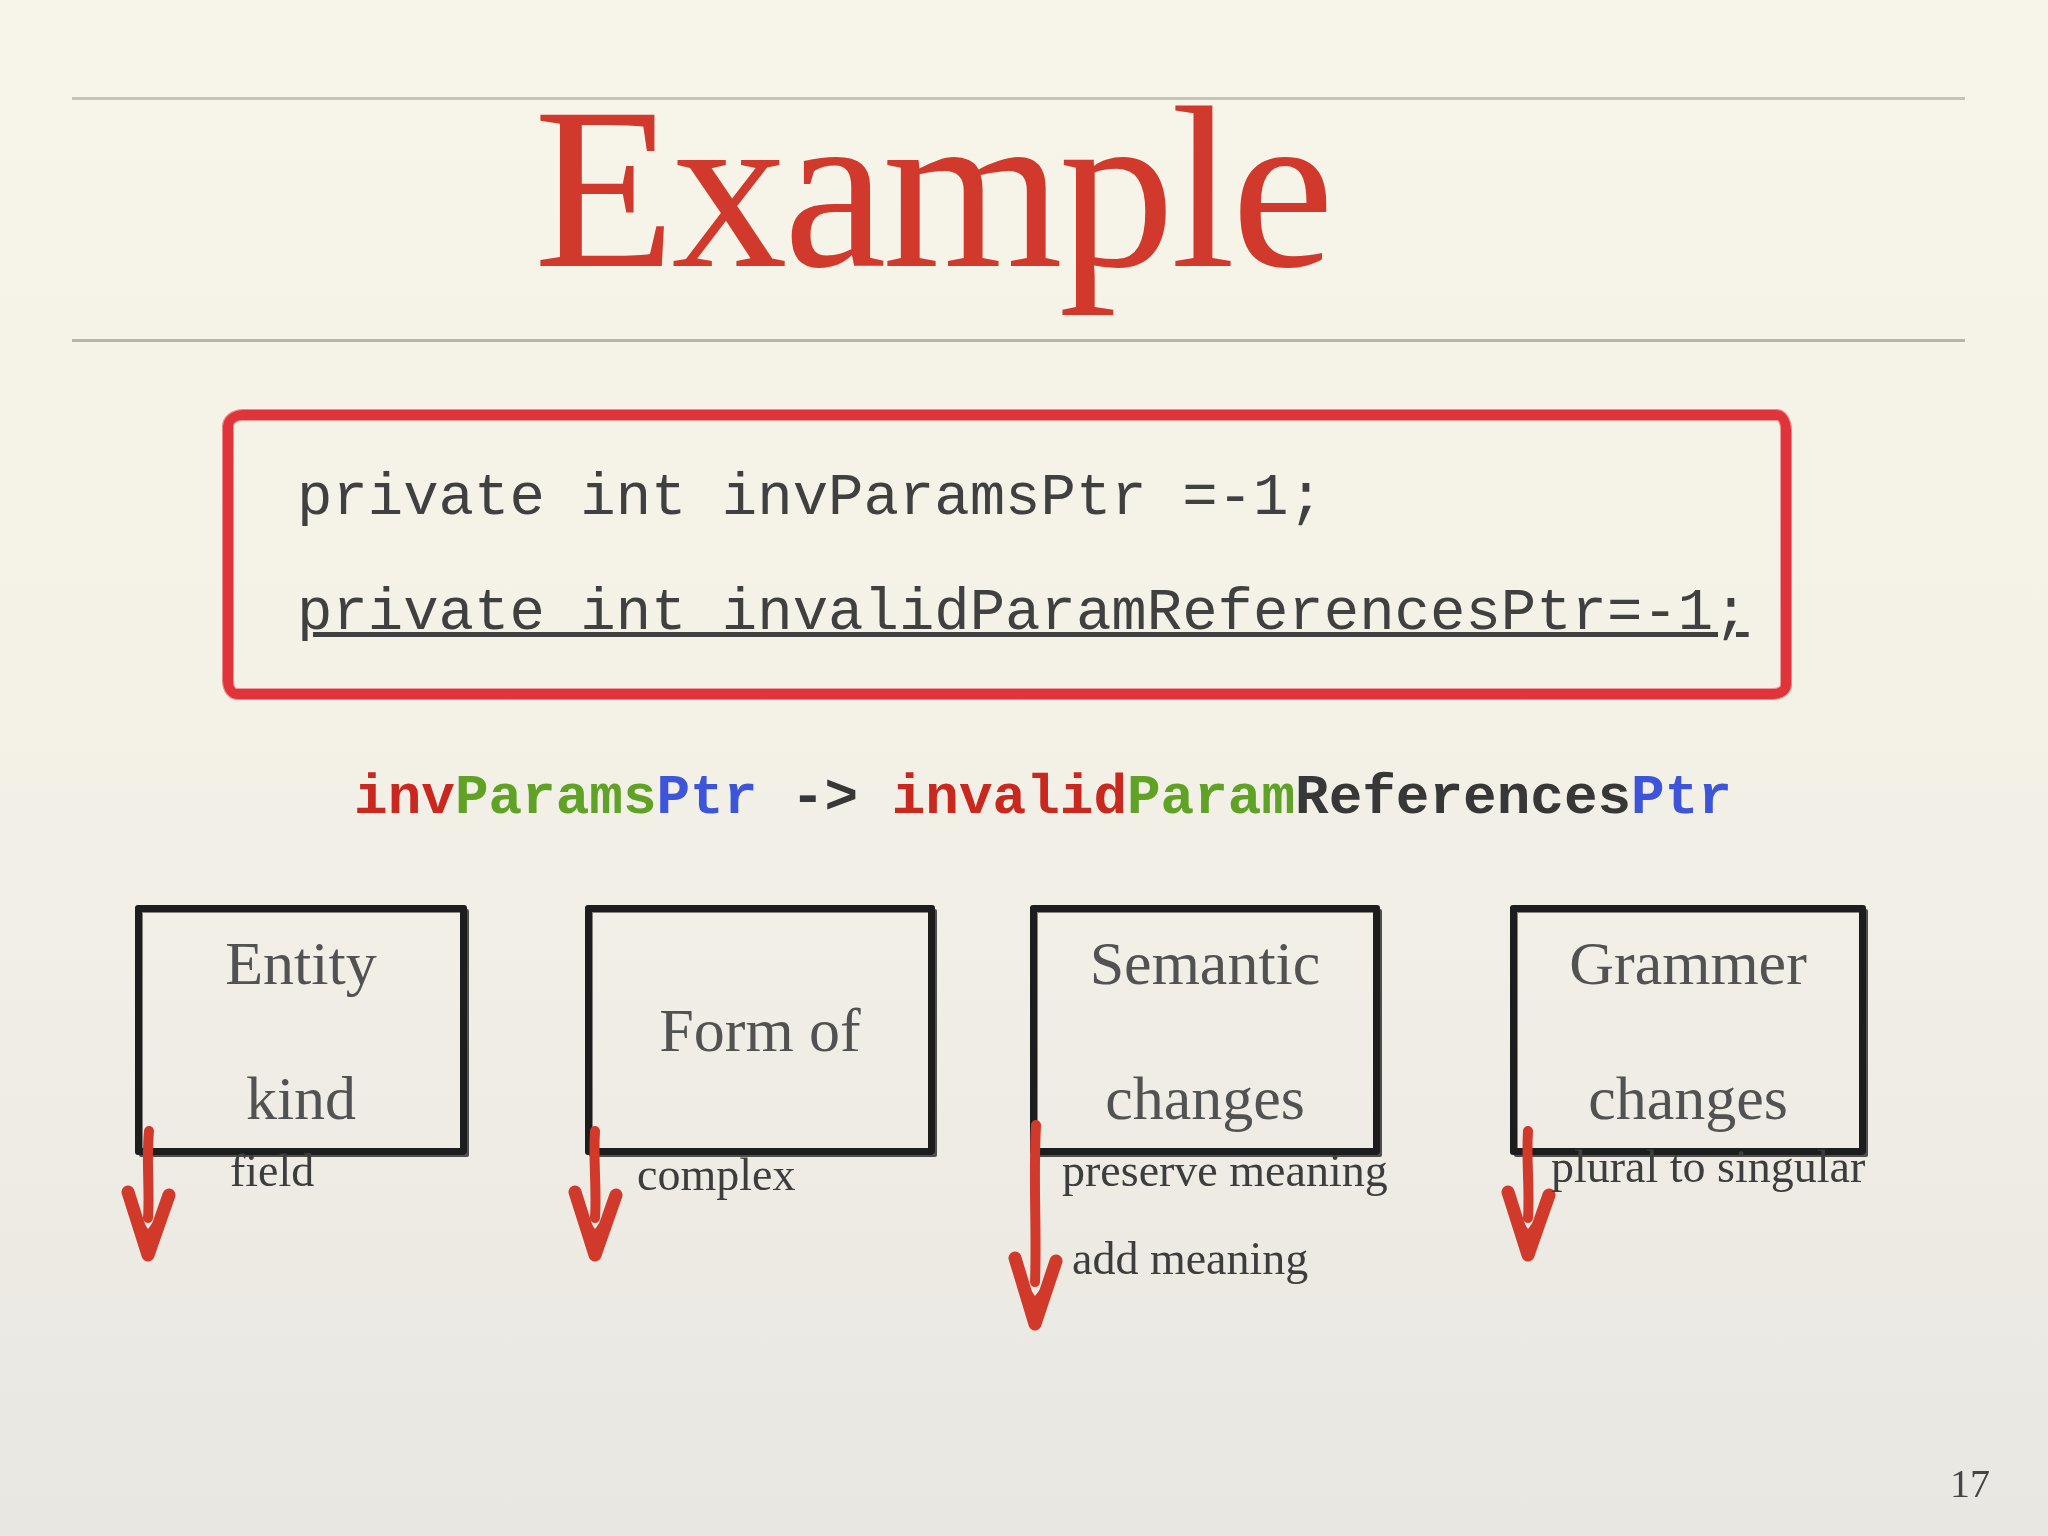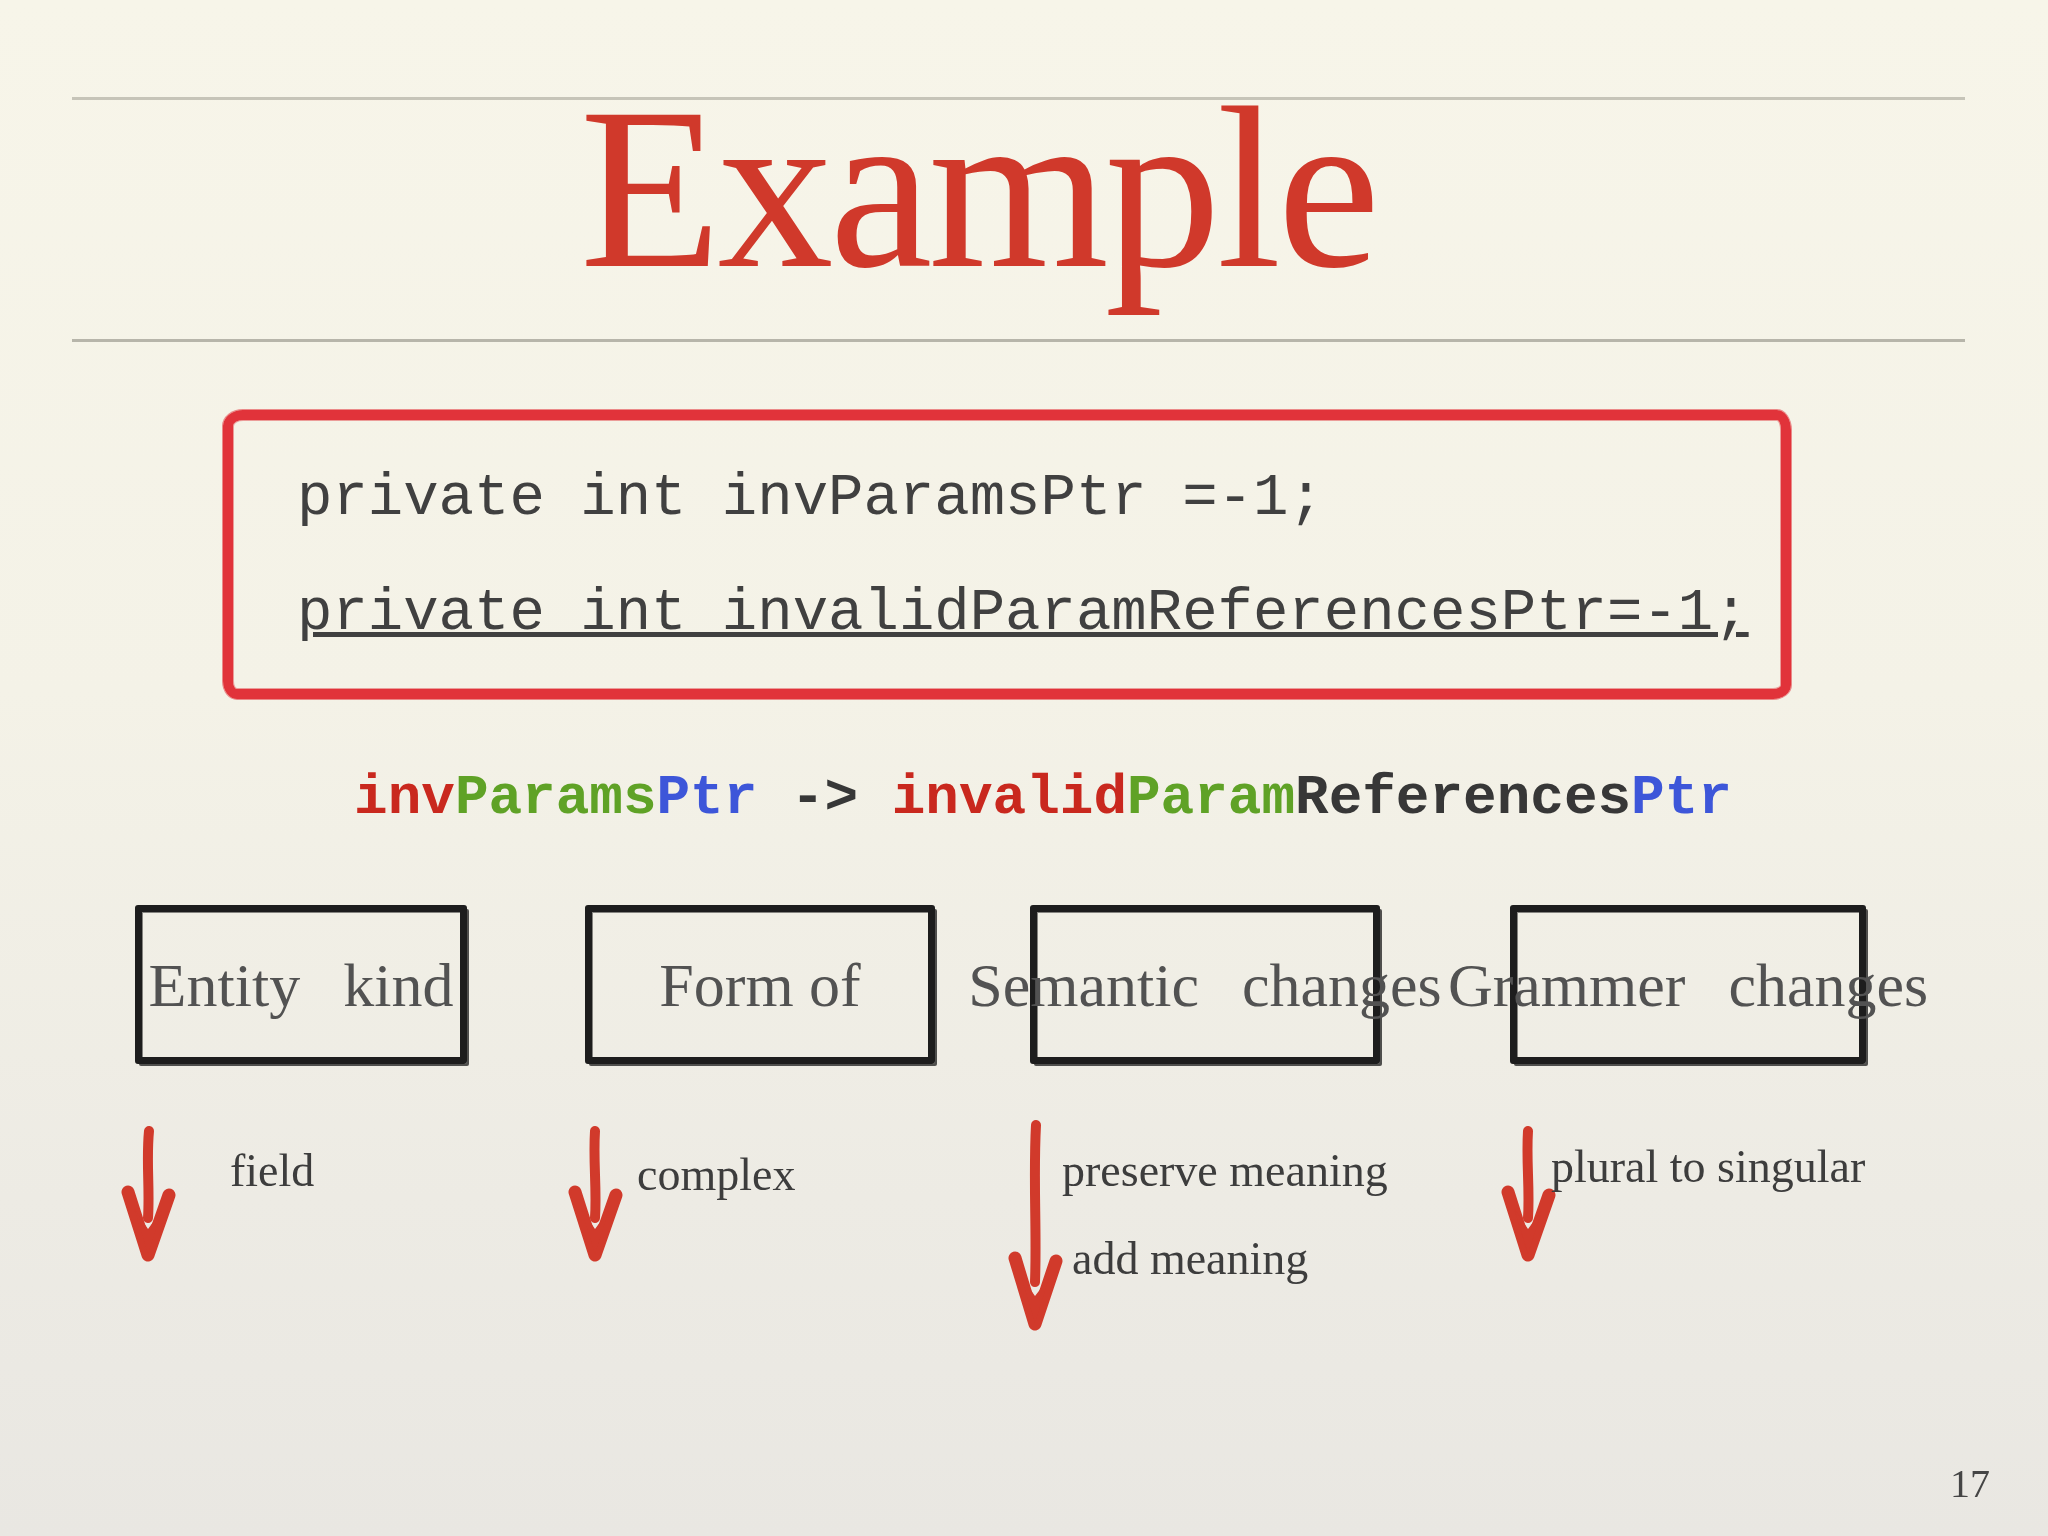--- a/index.html
+++ b/index.html
@@ -7,21 +7,21 @@
   .slide{
     position:relative;width:2048px;height:1536px;overflow:hidden;
     background:linear-gradient(180deg,#f7f5e9 0%,#f4f2e7 45%,#edebe4 78%,#e9e7e2 100%);
   }
   .hr{position:absolute;left:72px;width:1893px;height:0;border-top:3px solid #c6c4b8;}
   .hr-top{top:97px;}
   .hr-title{top:339px;border-top-color:#b7b5aa;}
   .title{
     position:absolute;top:72px;left:0;width:1864px;margin:0;
     font-size:232px;line-height:1.0;font-weight:normal;text-align:center;
-    color:#d0392b;letter-spacing:-4px;padding-left:46px;
+    color:#d0392b;letter-spacing:-4px;
   }
   .code-box{
     position:absolute;left:223px;top:410px;width:1548px;height:269px;
     border:10px solid #e1333a;
     border-radius:20px 14px 18px 14px / 16px 20px 14px 18px;
     box-shadow:0 0 0 1px rgba(225,51,58,.55), inset 0 0 0 1px rgba(225,51,58,.45);
     display:flex;flex-direction:column;justify-content:flex-start;
     padding:0;
   }
   .code-line{
@@ -34,24 +34,24 @@
     position:absolute;left:0;top:770px;width:2048px;text-align:center;
     transform:translateX(19px);
     font-family:"Liberation Mono",monospace;font-weight:bold;
     font-size:56px;line-height:1;white-space:pre;
   }
   .tk-red{color:#c9281e;}
   .tk-green{color:#5fa226;}
   .tk-blue{color:#3d56d9;}
   .tk-dark{color:#373737;}
   .sketch-box{
-    position:absolute;top:905px;height:159px;box-sizing:border-box;
+    position:absolute;top:905px;height:250px;box-sizing:border-box;
     border:7px solid #1d1d1d;border-radius:3px;
     box-shadow:3px 3px 0 -1px rgba(25,25,25,.75), inset 1px 1px 0 0 rgba(25,25,25,.5);
-    display:flex;flex-direction:row;justify-content:center;align-items:center;
+    display:flex;flex-direction:column;justify-content:center;align-items:center;
     color:#525252;font-size:62px;line-height:92px;text-align:center;gap:43px;
   }
   .box-1{left:135px;width:332px;}
   .box-2{left:585px;width:350px;}
   .box-3{left:1030px;width:350px;}
   .box-4{left:1510px;width:356px;}
   .arrow{position:absolute;}
   .note{
     position:absolute;font-size:46px;line-height:1.1;color:#3d3d3d;white-space:nowrap;
   }

